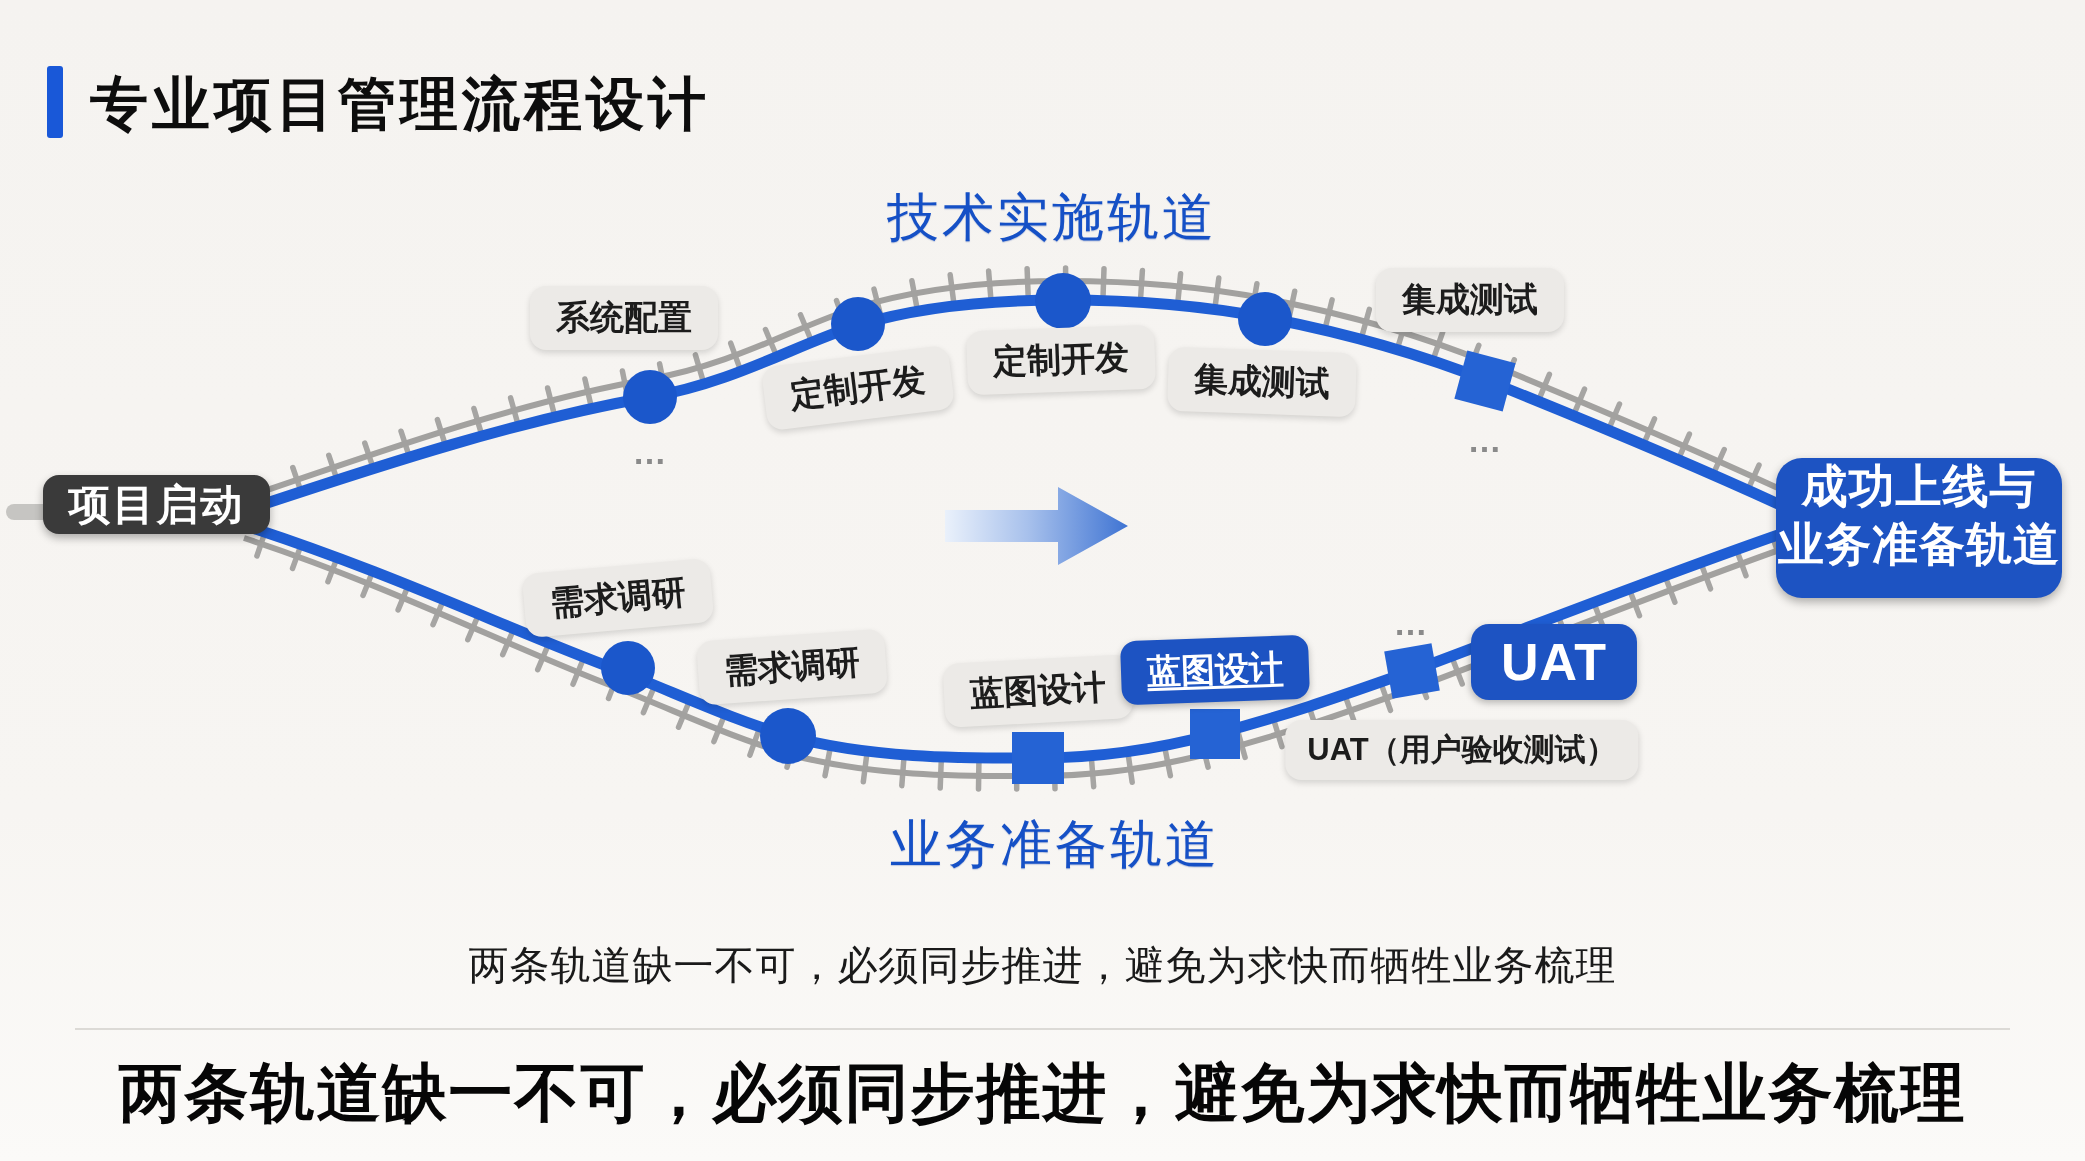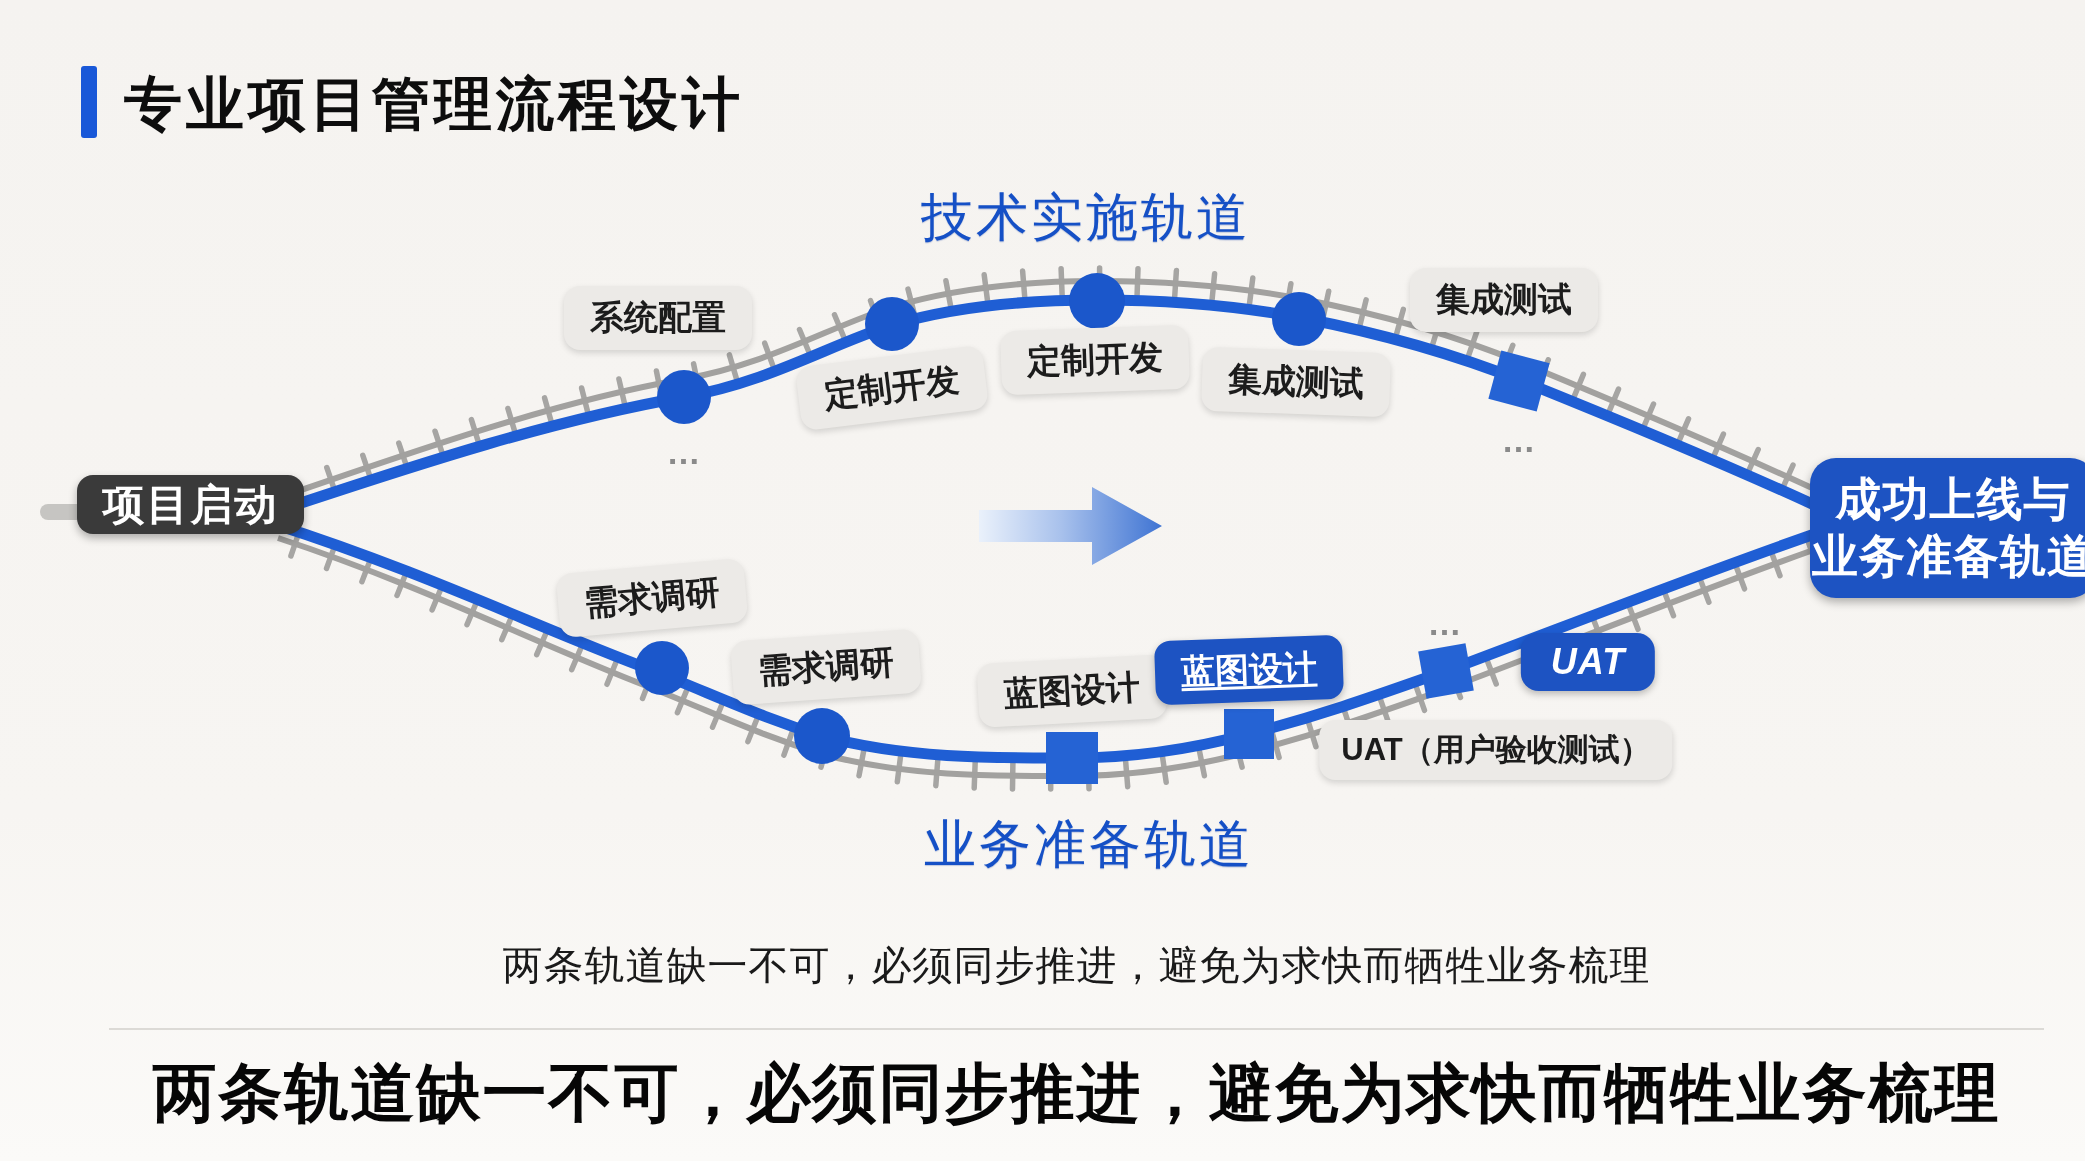--- a/index.html
+++ b/index.html
@@ -13,21 +13,21 @@
     --label-blue:#1550c6;
     --pill-bg:#eceae7;
   }
   html,body{margin:0;padding:0;}
   body{
     width:2085px;height:1161px;position:relative;overflow:hidden;
     background:linear-gradient(180deg,#f5f3f0 0%,#f7f5f2 70%,#fbfaf8 100%);
     font-family:"Liberation Sans","DejaVu Sans",sans-serif;
     color:#111;
   }
-  .stage{position:absolute;inset:0;margin-left:34px;}
+  .stage{position:absolute;inset:0;}
   svg.rails{position:absolute;left:0;top:0;z-index:1;pointer-events:none;}
   #top-rail-grey,#bot-rail-grey{fill:none;stroke:var(--rail-grey);stroke-width:6;}
   #top-rail-blue,#bot-rail-blue{fill:none;stroke:var(--track-blue);stroke-width:11;stroke-linecap:round;}
   .ties line{stroke:var(--rail-grey);stroke-width:5.5;stroke-linecap:round;opacity:.95;}
   .node-circle{fill:var(--node-blue);}
   .node-square{fill:var(--square-blue);}
   .title-bar{
     position:absolute;left:47px;top:66px;width:16px;height:72px;
     background:var(--accent);border-radius:3px;z-index:5;
   }
@@ -46,32 +46,32 @@
     background:var(--pill-bg);border-radius:16px;padding:9px 26px;
     font-size:34px;font-weight:700;color:#1c1c1c;white-space:nowrap;
     box-shadow:0 3px 6px rgba(0,0,0,.14);z-index:3;
   }
   .pill.small{font-size:31px;padding:9px 22px;}
   .pill.blue{
     background:var(--badge-blue);color:#fff;font-weight:800;
     box-shadow:0 3px 7px rgba(0,0,0,.25);
   }
   .pill.blue.underlined{text-decoration:underline;text-decoration-thickness:3px;text-underline-offset:5px;}
-  .pill.uat{font-size:36px;padding:8px 30px;border-radius:18px;letter-spacing:1px;font-style:italic;}
+  .pill.uat{font-size:52px;padding:8px 30px;border-radius:18px;letter-spacing:1px;}
   .start-badge{
     position:absolute;left:43px;top:475px;width:227px;height:59px;
     background:var(--dark-badge);border-radius:16px;display:flex;
     align-items:center;justify-content:center;color:#fff;font-size:42px;
     font-weight:900;letter-spacing:2px;z-index:4;
     box-shadow:0 4px 8px rgba(0,0,0,.3);white-space:nowrap;
   }
   .end-badge{
     position:absolute;left:1776px;top:458px;width:286px;height:140px;
     background:var(--badge-blue);border-radius:26px;display:flex;
-    flex-direction:column;align-items:center;justify-content:center;
+    flex-direction:column;align-items:center;
     color:#fff;font-size:46px;font-weight:900;line-height:1.25;
     letter-spacing:1px;z-index:4;box-shadow:0 4px 10px rgba(0,0,0,.3);
     white-space:nowrap;
   }
   .dots{
     position:absolute;transform:translate(-50%,-50%);
     font-size:34px;font-weight:900;color:#8a8a8a;letter-spacing:5px;z-index:2;
   }
   .note{
     position:absolute;left:0;top:938px;width:2085px;text-align:center;

